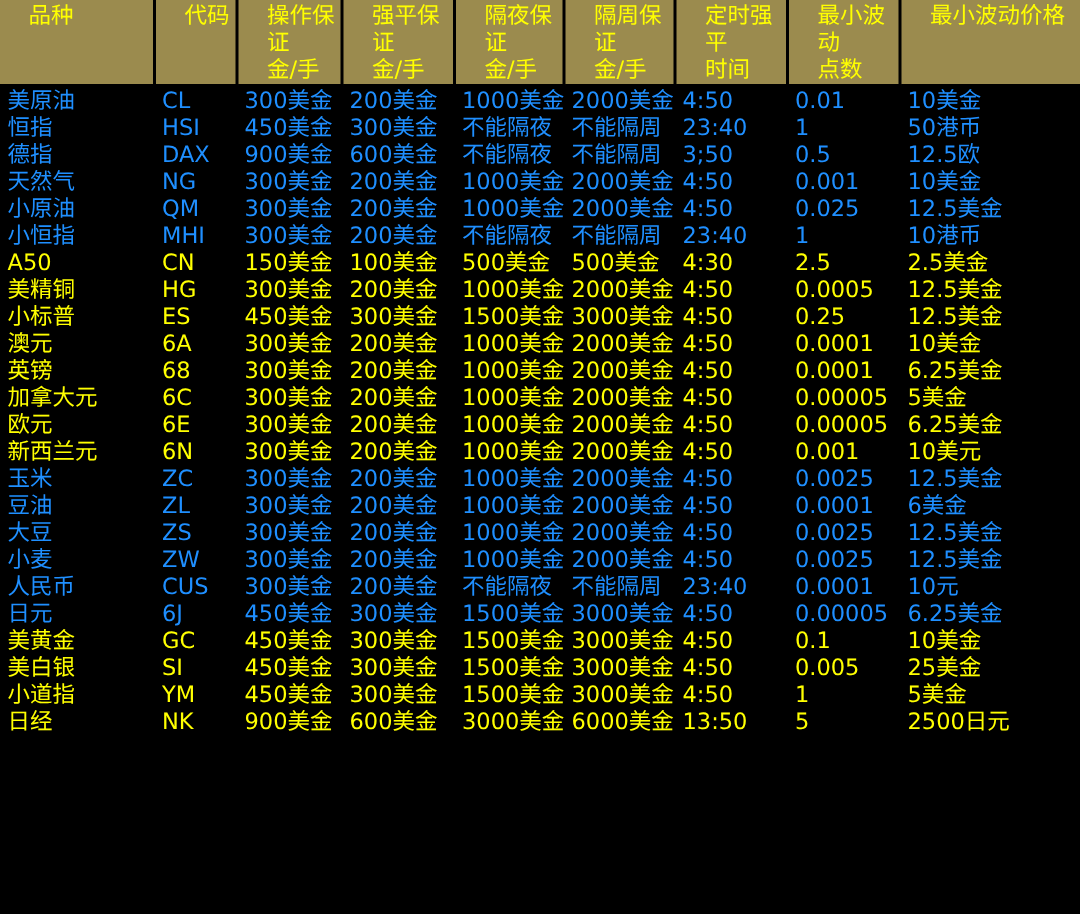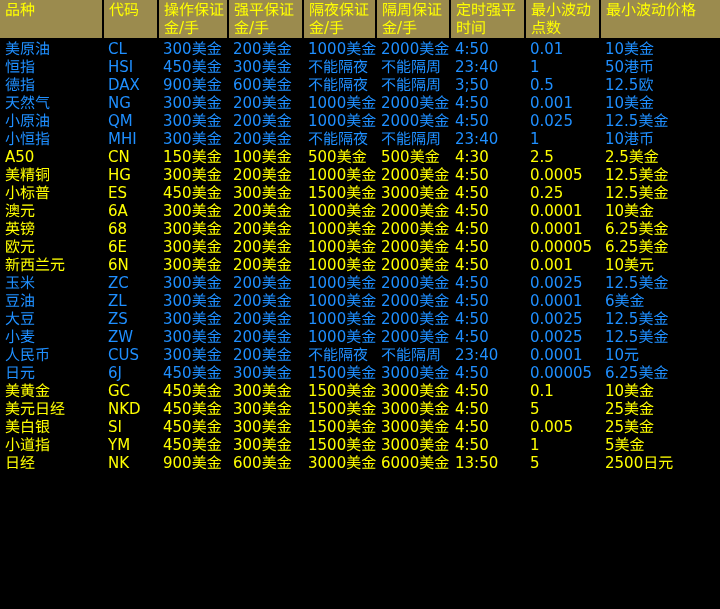--- a/index.html
+++ b/index.html
@@ -20,21 +20,21 @@
     table-layout: fixed;
   }
   #futures-table thead th {
     background: #9b8b4e;
     color: #ffff00;
     font-weight: normal;
     font-size: 15px;
     line-height: 18px;
     text-align: left;
     vertical-align: top;
-    padding: 1px 0 1px 5px;
+    padding: 1px 0 1px 19px;
     height: 36px;
     box-sizing: border-box;
     border-right: 2px solid #000000;
     border-bottom: 2px solid #000000;
     white-space: pre-line;
     letter-spacing: 0px;
   }
   #futures-table thead th.last-head {
     border-right: none;
   }
@@ -213,20 +213,31 @@
         <td>68</td>
         <td>300美金</td>
         <td>200美金</td>
         <td>1000美金</td>
         <td>2000美金</td>
         <td>4:50</td>
         <td>0.0001</td>
         <td>6.25美金</td>
       </tr>
       <tr class="row-yellow">
+        <td>加拿大元</td>
+        <td>6C</td>
+        <td>300美金</td>
+        <td>200美金</td>
+        <td>1000美金</td>
+        <td>2000美金</td>
+        <td>4:50</td>
+        <td>0.00005</td>
+        <td>5美金</td>
+      </tr>
+      <tr class="row-yellow">
         <td>欧元</td>
         <td>6E</td>
         <td>300美金</td>
         <td>200美金</td>
         <td>1000美金</td>
         <td>2000美金</td>
         <td>4:50</td>
         <td>0.00005</td>
         <td>6.25美金</td>
       </tr>
@@ -312,31 +323,20 @@
         <td>GC</td>
         <td>450美金</td>
         <td>300美金</td>
         <td>1500美金</td>
         <td>3000美金</td>
         <td>4:50</td>
         <td>0.1</td>
         <td>10美金</td>
       </tr>
       <tr class="row-yellow">
-        <td>美元日经</td>
-        <td>NKD</td>
-        <td>450美金</td>
-        <td>300美金</td>
-        <td>1500美金</td>
-        <td>3000美金</td>
-        <td>4:50</td>
-        <td>5</td>
-        <td>25美金</td>
-      </tr>
-      <tr class="row-yellow">
         <td>美白银</td>
         <td>SI</td>
         <td>450美金</td>
         <td>300美金</td>
         <td>1500美金</td>
         <td>3000美金</td>
         <td>4:50</td>
         <td>0.005</td>
         <td>25美金</td>
       </tr>

